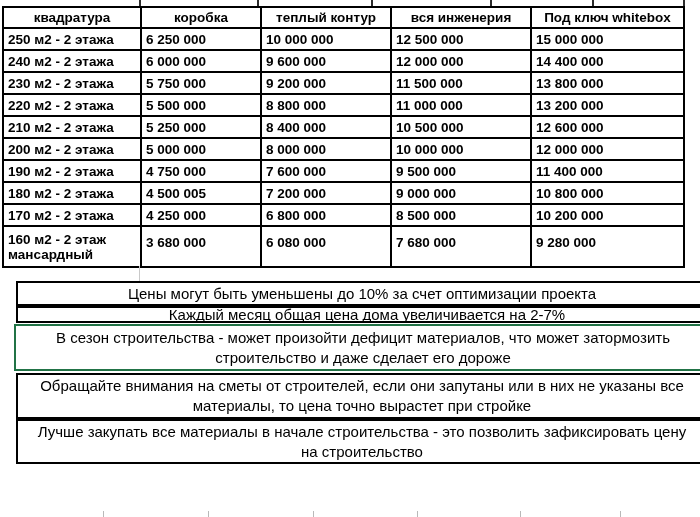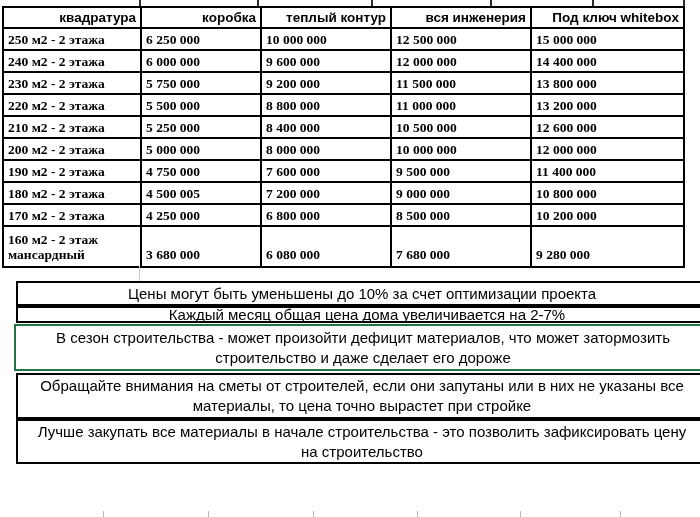--- a/index.html
+++ b/index.html
@@ -26,26 +26,26 @@
     background:#fff;
   }
   .price-table th, .price-table td {
     border:2px solid #000;
     font-size:13.5px; font-weight:bold;
     line-height:15px;
     padding:2px 4px;
     overflow:hidden; white-space:pre-line;
     vertical-align:middle;
   }
-  .price-table th { text-align:right; height:14px; }
-  .price-table td { height:22px;font-family:Liberation Serif, serif; }
+  .price-table th { text-align:center; height:14px; }
+  .price-table td { height:22px; }
   .price-table td.c-num { }
   .price-table tr.tall td { height:41px; }
   .price-table tr.tall td.c-area { vertical-align:middle; }
-  .price-table tr.tall td.c-num { vertical-align:bottom; padding-bottom:4px;margin-left:42px; }
+  .price-table tr.tall td.c-num { vertical-align:bottom; padding-bottom:16px;margin-left:42px; }
 
   
   .notes { position:absolute; left:16px; top:281px; width:692px; }
   .note {
     width:692px;
     border:2px solid #000;
     background:#fff;
     display:flex; align-items:center; justify-content:center;
     text-align:center;
     font-size:15px; line-height:20px; font-weight:normal;

